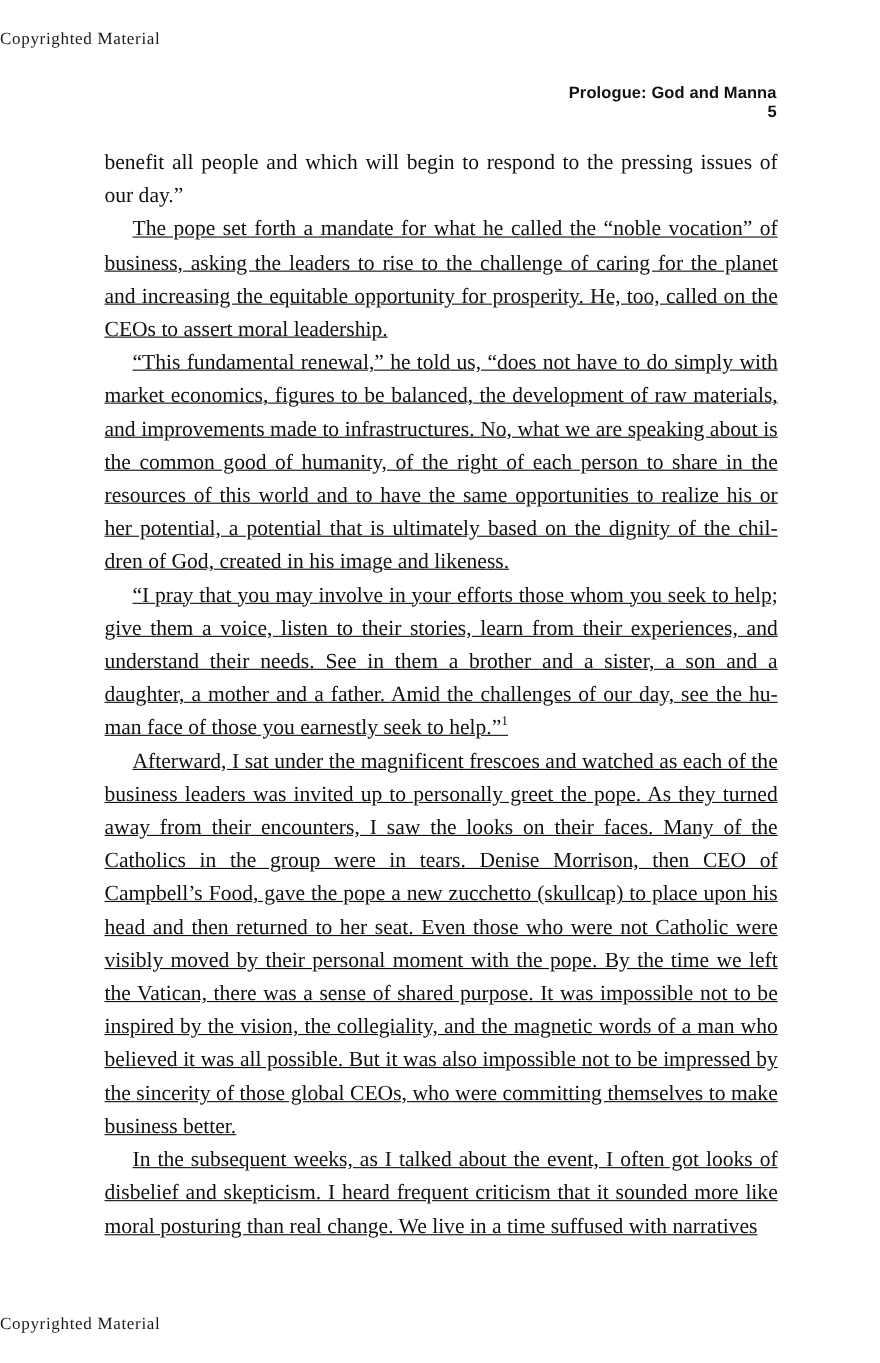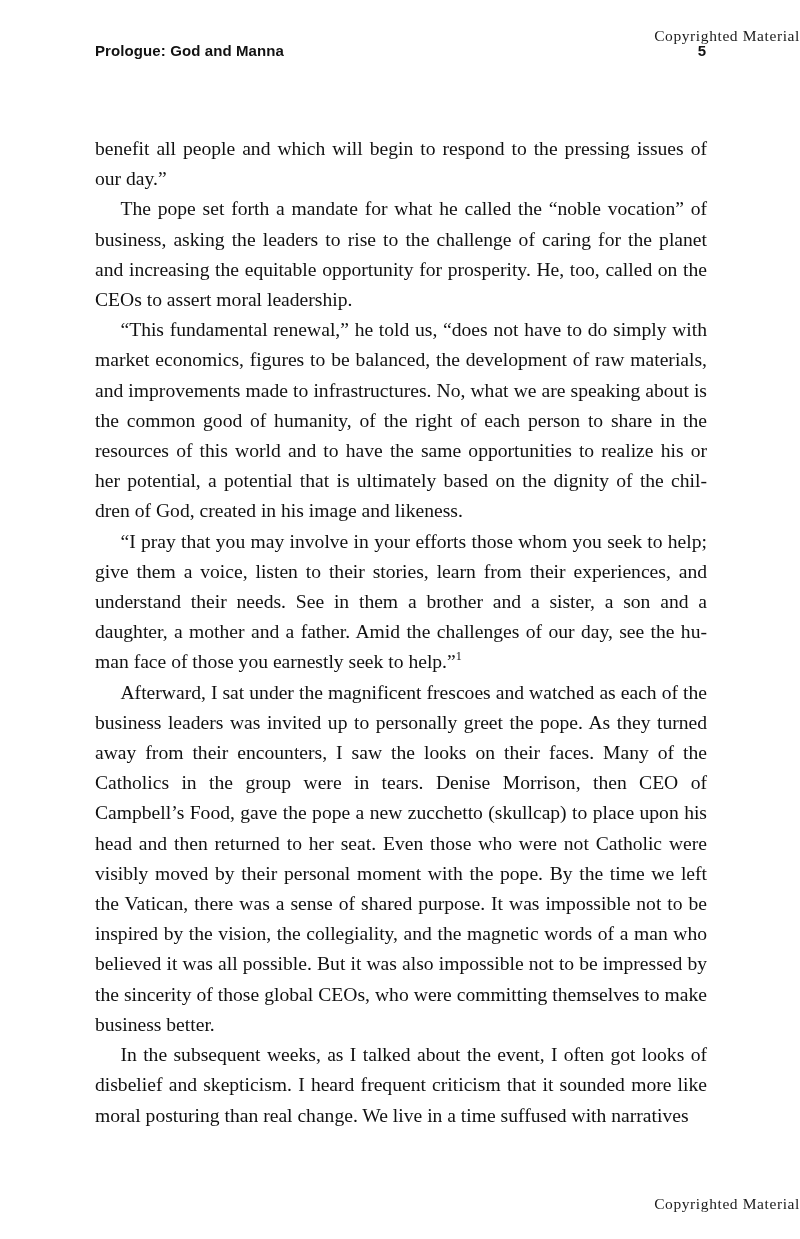--- a/index.html
+++ b/index.html
@@ -14,37 +14,38 @@
     background: #ffffff;
     font-family: "Liberation Serif", serif;
     color: #111111;
     box-sizing: border-box;
     overflow: hidden;
   }
   .watermark {
     position: absolute;
     left: 0;
     width: 100%;
-    text-align: right;
+    text-align: left;
     font-family: "Liberation Serif", serif;
     font-size: 15.5px;
     letter-spacing: 0.6px;
     color: #1a1a1a;
   }
   .watermark.top { top: 27px; }
   .watermark.bottom { bottom: 26px; }
 
   .running-head {
     position: absolute;
-    top: 42px;
+    top: 76px;
     left: 95px;
     right: 94px;
     display: flex;
     align-items: flex-end;
     justify-content: space-between;
+    flex-direction: column;
   }
   .running-head .rh-title {
     font-family: "Liberation Sans", sans-serif;
     font-weight: bold;
     font-size: 15px;
     letter-spacing: 0.1px;
     color: #111111;
   }
   .running-head .rh-page {
     font-family: "Liberation Sans", sans-serif;
@@ -64,20 +65,21 @@
     text-justify: inter-word;
     hyphens: manual;
     margin-top: 22px;
   }
   .body-text p {
     margin: 0;
     text-indent: 0;
   }
   .body-text p.indent {
     text-indent: 1.3em;
+    text-decoration: underline;
   }
   .body-text p sup {
     font-size: 0.62em;
     line-height: 0;
     vertical-align: super;
   }
 </style>
 </head>
 <body>
 

